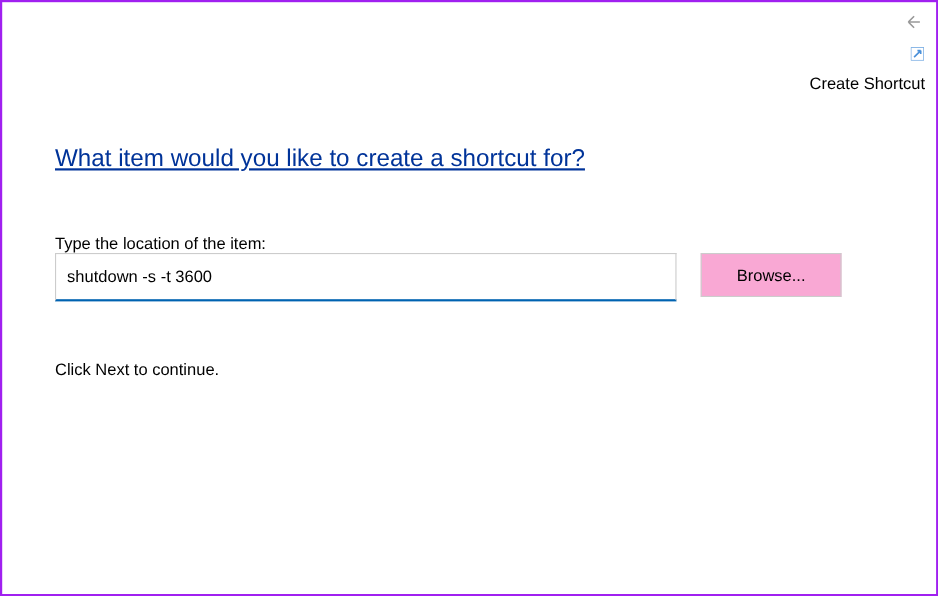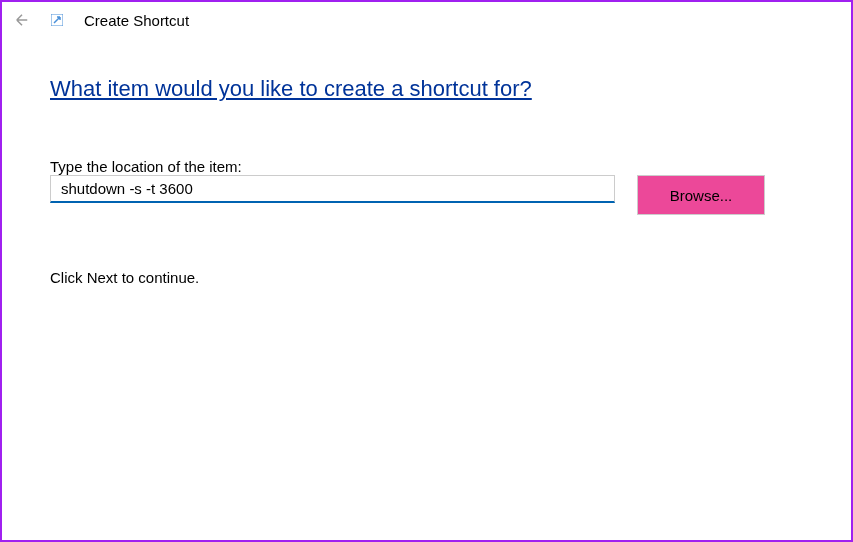--- a/index.html
+++ b/index.html
@@ -10,23 +10,24 @@
     body {
       font-family: "Segoe UI", Tahoma, sans-serif;
       background: #ffffff;
       width: 853px;
       height: 542px;
       overflow: hidden;
       border: 2px solid #a020f0;
     }
     .header {
       display: flex;
-      align-items: center;
+      align-items: flex-end;
       padding: 8px 10px;
       gap: 12px;
+      flex-direction: column;
     }
     .back-arrow {
       width: 20px;
       height: 20px;
       display: flex;
       align-items: center;
       justify-content: center;
       color: #888;
       cursor: pointer;
     }
@@ -65,34 +66,34 @@
     }
     .input-row {
       display: flex;
       align-items: flex-start;
       gap: 22px;
       margin-bottom: 54px;
     }
     .location-input {
       flex: 1;
       max-width: 565px;
-      height: 28px;
+      height: 44px;
       padding: 6px 10px;
       font-size: 15px;
       font-family: inherit;
       border: 1px solid #ccc;
       border-bottom: 2px solid #0063b1;
       outline: none;
     }
     .browse-button {
       width: 128px;
       height: 40px;
       font-size: 15px;
       font-family: inherit;
-      background: #ec4899;
+      background: #f9a8d4;
       border: 1px solid #ccc;
       cursor: pointer;
     }
     .continue-text {
       font-size: 15px;
       color: #000;
     }
   </style>
 </head>
 <body>

